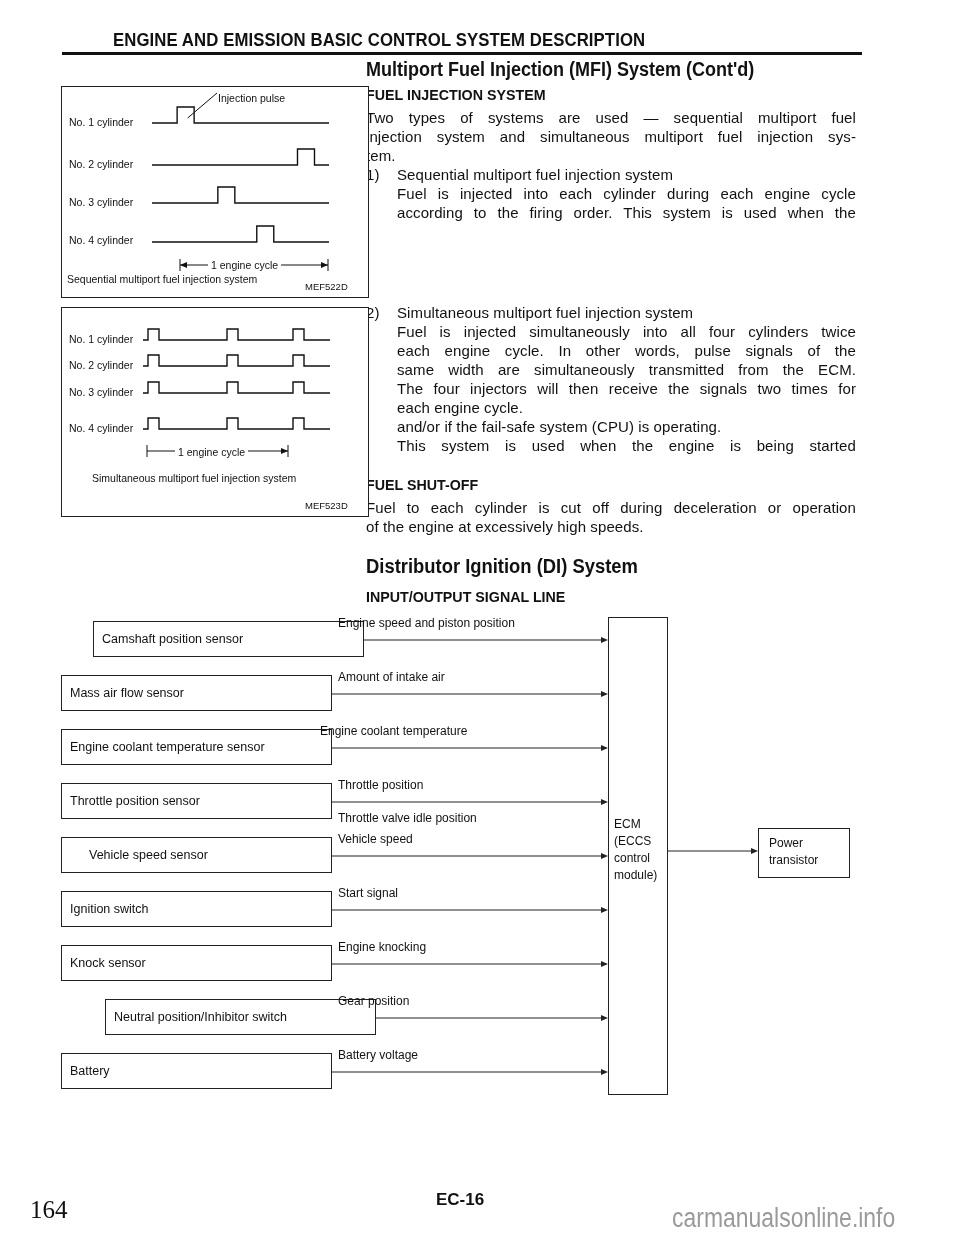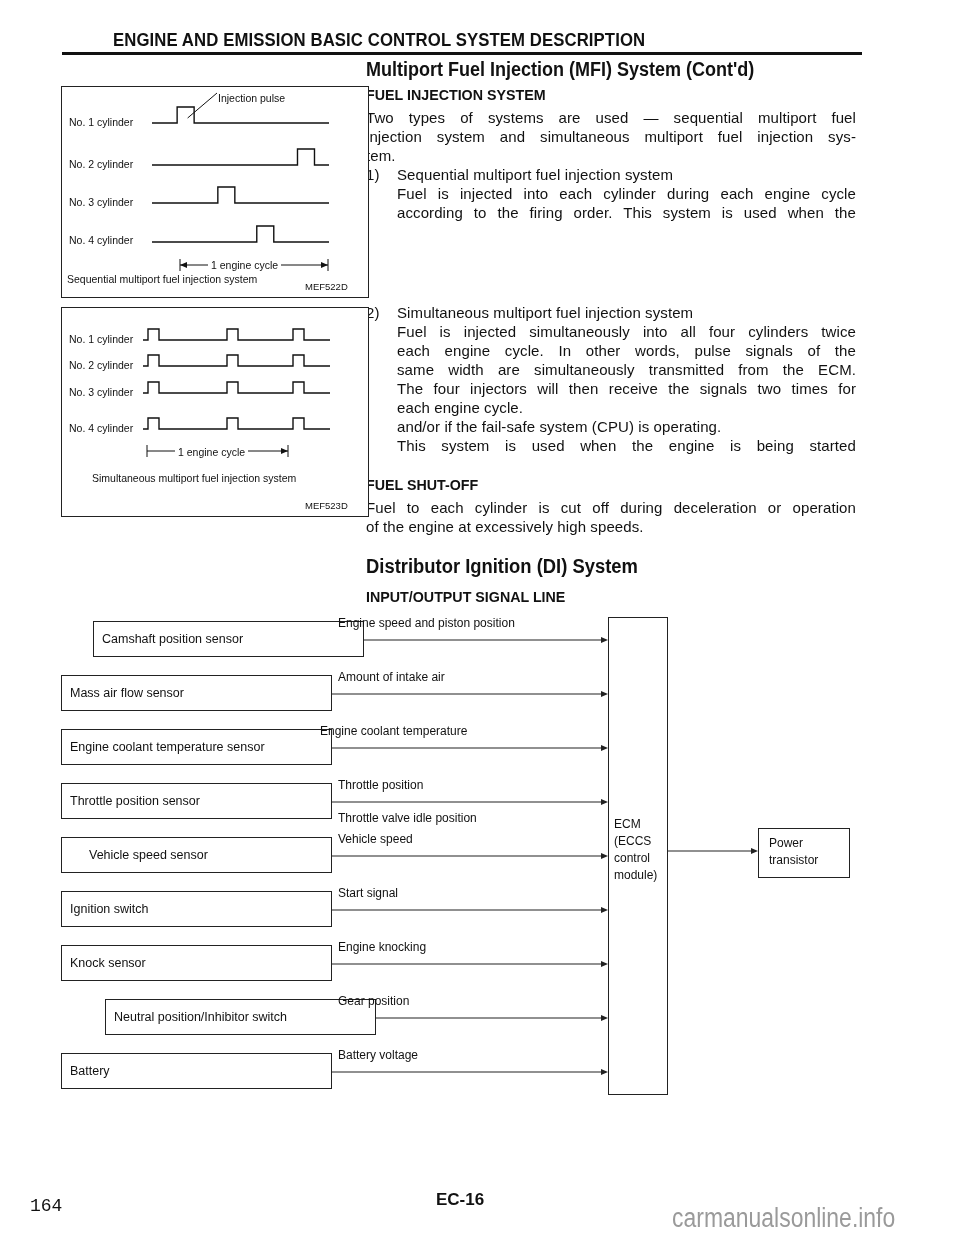--- a/index.html
+++ b/index.html
@@ -11,21 +11,21 @@
   .subhead { font-weight:bold; font-size:15.5px; transform:scaleX(0.92); transform-origin:left top; white-space:nowrap; }
   .para { font-size:15px; line-height:19px; text-align:justify; letter-spacing:0.1px; }
   .item-num { font-size:15px; }
   .fig { border:1.5px solid #222; background:#fff; }
   .fig-label { font-size:10.5px; white-space:nowrap; }
   .fig-code { font-size:9.5px; white-space:nowrap; }
   .box { border:1.4px solid #222; background:#fff; font-size:12.5px; box-sizing:border-box; padding-left:8px; display:flex; align-items:center; }
   .sig { font-size:12px; white-space:nowrap; }
   .ecm-label { font-size:12px; line-height:17px; }
   .footer-code { left:436px; top:1190px; font-weight:bold; font-size:17px; }
-  .page-num { left:30px; top:1196px; font-family:Liberation Mono, monospace; font-size:18px; }
+  .page-num { left:30px; top:1196px; font-family:Liberation Serif, serif; font-size:25px; }
   .watermark { left:672px; top:1203px; font-size:27px; color:#9a9a9a; transform:scaleX(0.85); transform-origin:left top; white-space:nowrap; }
   svg { position:absolute; left:0; top:0; }
 </style>
 </head>
 <body>
 
 <div class="abs page-header">ENGINE AND EMISSION BASIC CONTROL SYSTEM DESCRIPTION</div>
 <div class="abs header-rule"></div>
 <div class="abs section-title">Multiport Fuel Injection (MFI) System (Cont'd)</div>
 

